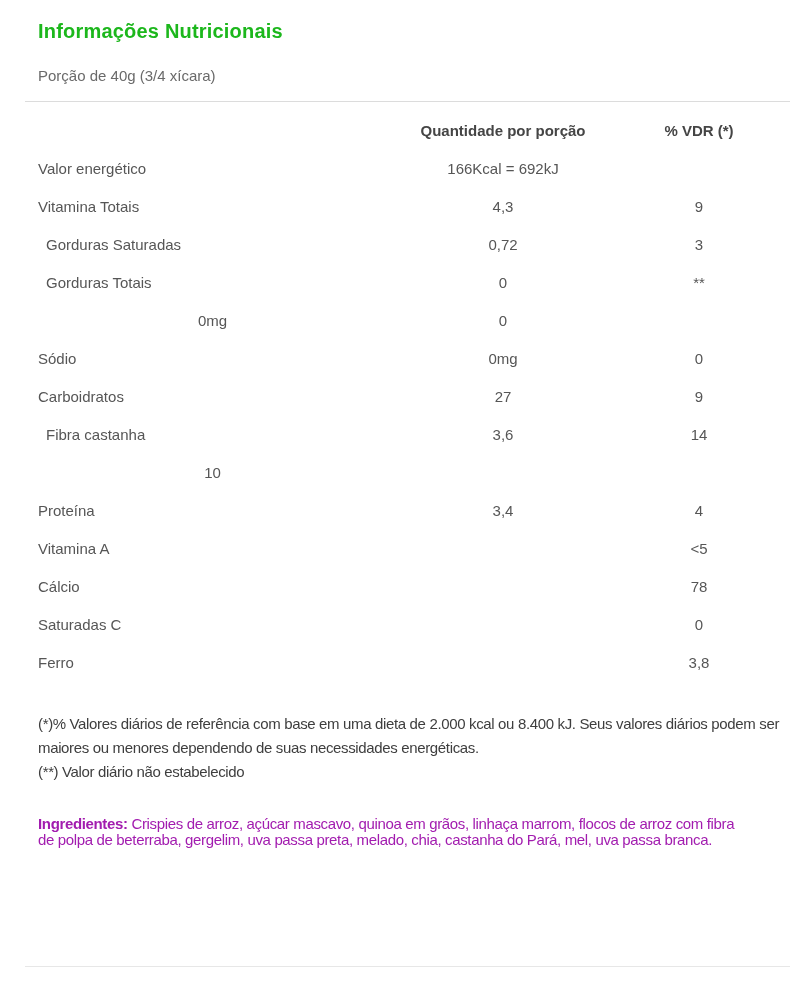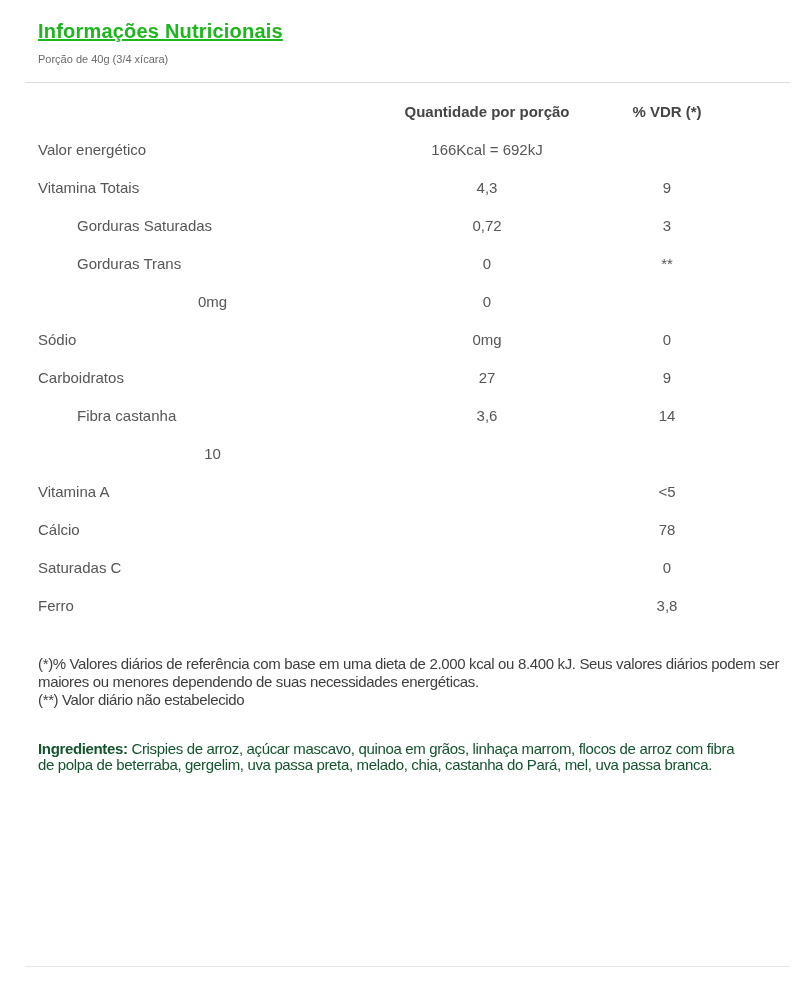--- a/index.html
+++ b/index.html
@@ -18,67 +18,67 @@
   .container {
     padding: 16px 40px 0 38px;
   }
   .page-title {
     font-size: 20px;
     font-weight: 700;
     letter-spacing: 0.2px;
     margin: 4px 0 0 0;
   }
   .serving-size {
-    font-size: 11px;
+    font-size: 15px;
     color: #6a6a6a;
-    margin-top: 10px;
+    margin-top: 24px;
   }
   .divider-top {
     border: none;
     border-top: 1px solid #dcdcdc;
     margin: 17px 0 0 -13px;
     width: 765px;
   }
   .nutrition-table {
     margin-top: 9px;
   }
   .t-row {
     display: grid;
     grid-template-columns: 349px 200px 160px;
     height: 38px;
     align-items: center;
     font-size: 15px;
+    gap: 16px;
   }
   .t-row .cell.amount,
   .t-row .cell.dv {
     text-align: center;
   }
   .t-row.header-row .cell {
     font-weight: 700;
     color: #454545;
   }
   .t-row.indent .cell.label {
     padding-left: 8px;
-    margin-left: 31px;
   }
   .footnotes {
     margin-top: 31px;
     font-size: 15px;
-    line-height: 18px;
+    line-height: 24px;
     letter-spacing: -0.35px;
     color: #3e3e3e;
     width: 742px;
     font-stretch: condensed;
   }
   .ingredients {
     margin-top: 32px;
     font-size: 15px;
     line-height: 16px;
     letter-spacing: -0.35px;
-    color: #14532d;
+    color: #a21caf;
     width: 710px;
     font-stretch: condensed;
   }
   .ingredients .ing-label {
     font-weight: 700;
   }
   .divider-bottom {
     position: absolute;
     left: 25px;
     top: 966px;
@@ -86,21 +86,21 @@
     border: none;
     border-top: 1px solid #e7e7e7;
     margin: 0;
   }
 </style>
 </head>
 <body>
 
 <div class="container">
 
-  <h1 class="page-title" style="color: rgb(28, 183, 28); text-decoration: underline;">Informações Nutricionais</h1>
+  <h1 class="page-title" style="color: rgb(28, 183, 28);">Informações Nutricionais</h1>
 
   <div class="serving-size">Porção de 40g (3/4 xícara)</div>
 
   <hr class="divider-top">
 
   <div class="nutrition-table">
 
     <div class="t-row header-row">
       <div class="cell label"></div>
       <div class="cell amount">Quantidade por porção</div>
@@ -119,21 +119,21 @@
       <div class="cell dv">9</div>
     </div>
 
     <div class="t-row indent">
       <div class="cell label">Gorduras Saturadas</div>
       <div class="cell amount">0,72</div>
       <div class="cell dv">3</div>
     </div>
 
     <div class="t-row indent">
-      <div class="cell label">Gorduras Trans</div>
+      <div class="cell label">Gorduras Totais</div>
       <div class="cell amount">0</div>
       <div class="cell dv">**</div>
     </div>
 
     <div class="t-row indent">
       <div class="cell amount">0mg</div>
       <div class="cell dv">0</div>
     </div>
 
     <div class="t-row">
@@ -152,20 +152,25 @@
       <div class="cell label">Fibra castanha</div>
       <div class="cell amount">3,6</div>
       <div class="cell dv">14</div>
     </div>
 
     <div class="t-row indent">
       <div class="cell amount">10</div>
       <div class="cell dv"></div>
     </div>
 
+    <div class="t-row">
+      <div class="cell label">Proteína</div>
+      <div class="cell amount">3,4</div>
+      <div class="cell dv">4</div>
+    </div>
 
     <div class="t-row">
       <div class="cell label">Vitamina A</div>
       <div class="cell amount"></div>
       <div class="cell dv">&lt;5</div>
     </div>
 
     <div class="t-row">
       <div class="cell label">Cálcio</div>
       <div class="cell amount"></div>

